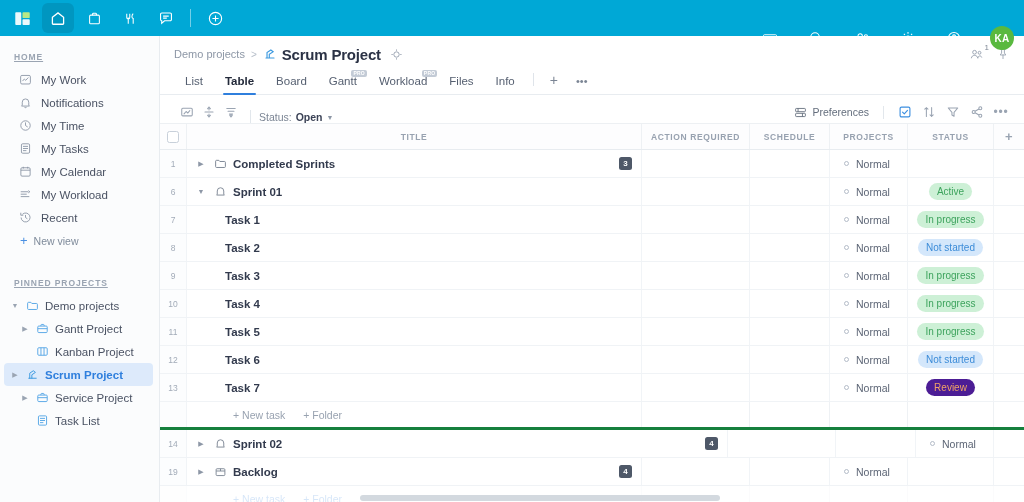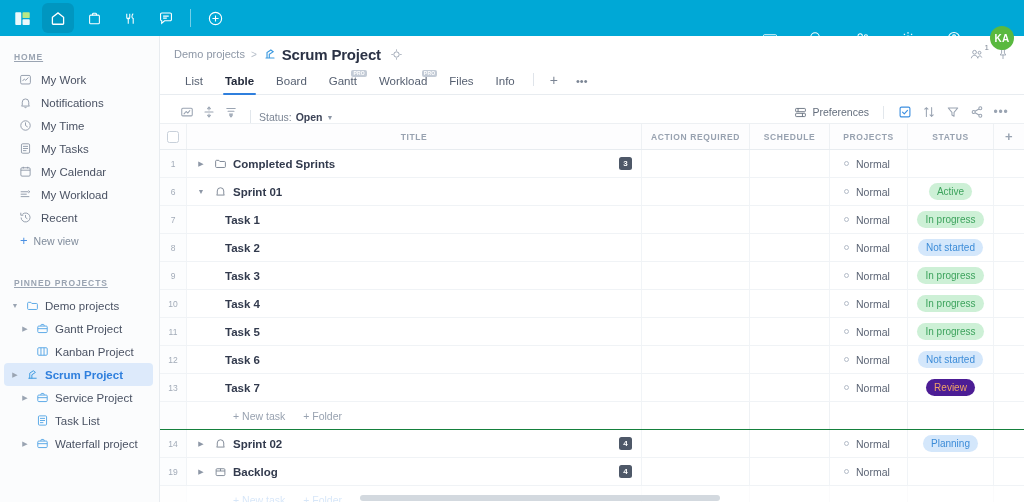--- a/index.html
+++ b/index.html
@@ -122,21 +122,21 @@
   .dot { width: 5px; height: 5px; border-radius: 50%; border: 1px solid #b4bcc8; }
   .twisty { width: 12px; flex: 0 0 12px; text-align: center; font-size: 7px; color: #8d97a6; cursor: pointer; }
   .rowico { width: 14px; flex: 0 0 14px; display: flex; align-items: center; justify-content: center; color: #7d8795; }
   .rowlabel { font-weight: bold; color: #323a4d; font-size: 11.5px; }
   .row.task .rowlabel { margin-left: 30px; }
   .count-badge {
     margin-left: auto; margin-right: 9px; background: #4e5868; color: #fff; font-size: 8px;
     min-width: 13px; height: 13px; border-radius: 2.5px; display: flex; align-items: center; justify-content: center;
     font-weight: bold; padding: 0 2px;
   }
-  .addrow { display: flex; height: 28px; align-items: flex-start; border-bottom: 1px solid #15803d; }
+  .addrow { display: flex; height: 28px; align-items: flex-start; border-bottom: 3px solid #15803d; }
   .addrow .c-num { border-right: 1px solid #f1f4f7; background: #fcfdfe; }
   .addrow .c-title { padding-left: 46px; gap: 18px; border-right: 1px solid #f1f4f7; justify-content: flex-start; }
   .addlink { font-size: 10.5px; color: #98a2b0; cursor: pointer; }
 
   .badge {
     font-size: 10px; padding: 3px 8px; border-radius: 9px; font-weight: 500; white-space: nowrap;
   }
   .b-green { background: #cdf0d6; color: #3da35d; }
   .b-blue  { background: #d4e7fb; color: #3c8cd8; }
   .b-gray  { background: #4c1d95; color: #f0a367; }
@@ -363,30 +363,20 @@
         <span class="caret">▶</span>
         <span class="pico">
           <svg width="13" height="13" viewBox="0 0 16 16" fill="none" stroke="currentColor" stroke-width="1.2">
               <rect x="3" y="2.3" width="10" height="11.4" rx="1.3"></rect>
               <path d="M5.4 5.4h5.2M5.4 8h5.2M5.4 10.6h3.2" stroke-linecap="round"></path>
             </svg>
         </span>
         <span class="lbl">Task List</span>
       </div>
 
-      <div class="proj-item lvl2">
-        <span class="caret">▶</span>
-        <span class="pico">
-          <svg width="13" height="13" viewBox="0 0 16 16" fill="none" stroke="currentColor" stroke-width="1.2">
-              <rect x="2.2" y="5" width="11.6" height="8" rx="1.2"></rect>
-              <path d="M6 5V3.9c0-.5.4-.9.9-.9h2.2c.5 0 .9.4.9.9V5M2.2 8.2h11.6"></path>
-            </svg>
-        </span>
-        <span class="lbl">Waterfall project</span>
-      </div>
     </div>
 
     <div class="main">
 
       <div class="crumbrow">
         <span class="crumb">Demo projects</span>
         <span class="crumb-sep">&gt;</span>
         <span class="proj-icon-b">
           <svg width="14" height="14" viewBox="0 0 16 16" fill="none" stroke="currentColor" stroke-width="1.3" stroke-linecap="round">
               <path d="M3.4 12.6h9.2M4.6 12.6V6.4l4.4-3 2.6 2-4.4 3v4.2"></path>
@@ -701,23 +691,20 @@
             </span>
             <span class="rowlabel">Sprint 02</span>
             <span class="count-badge">4</span>
           </div>
           <div class="c-act"></div>
           <div class="c-sch"></div>
           <div class="c-pri">
               <span class="dot"></span>
               <span>Normal</span>
             </div>
-          <div class="c-sta">
-              <span class="badge b-blue">Planning</span>
-            </div>
           <div class="c-add"></div>
         </div>
 
         <div class="row">
           <div class="c-num">19</div>
           <div class="c-title">
             <span class="twisty">▶</span>
             <span class="rowico">
               <svg width="13" height="13" viewBox="0 0 16 16" fill="none" stroke="currentColor" stroke-width="1.15">
                   <rect x="2.6" y="4.6" width="10.8" height="8.4" rx="1.2"></rect>

